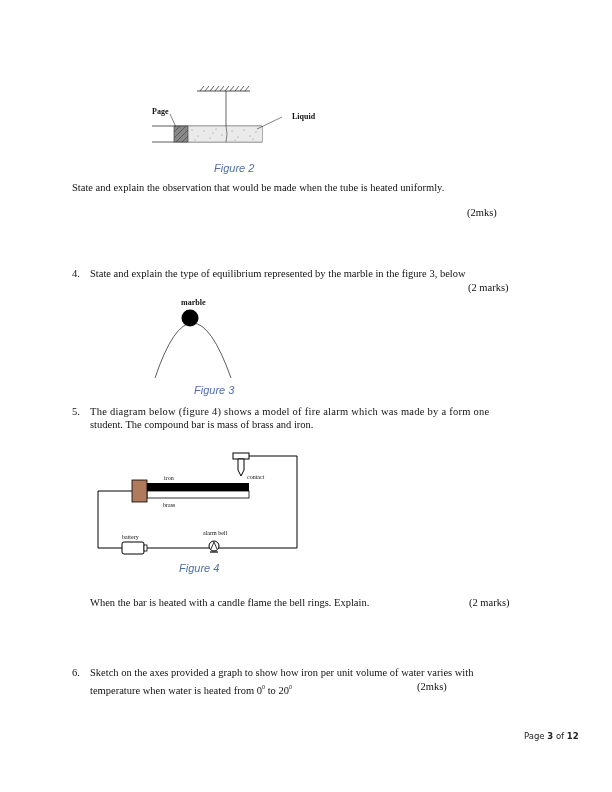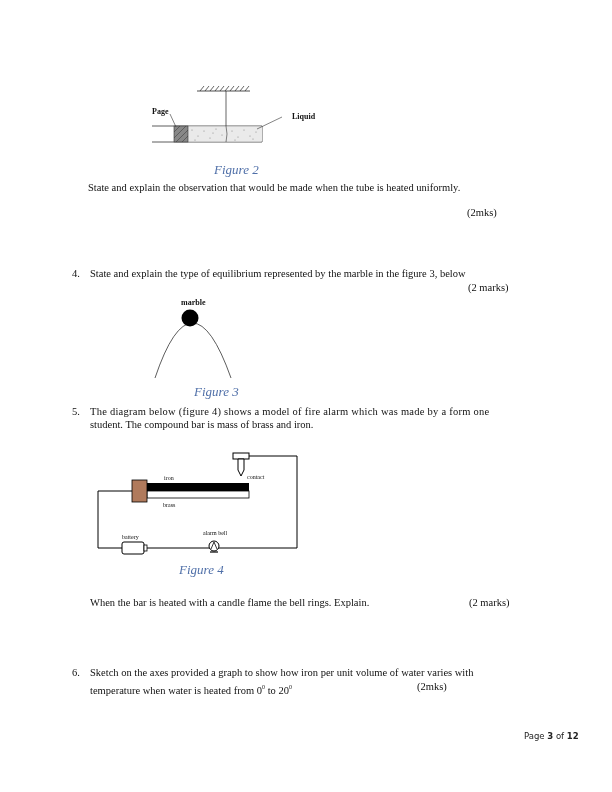--- a/index.html
+++ b/index.html
@@ -1,21 +1,21 @@
 <!DOCTYPE html>
 <html><head>
   <meta charset="utf-8">
   <style>
     html, body { margin: 0; padding: 0; background: #ffffff; }
     body { width: 612px; height: 792px; position: relative; overflow: hidden;
            font-family: "Liberation Serif", serif; color: #111; }
     .abs { position: absolute; }
     .t { font-size: 10.5px; line-height: 12px; white-space: nowrap; }
-    .fig-cap { font-family: Liberation Serif, serif; font-style: italic;
-               font-size: 13px; color: #4f6fa8; }
+    .fig-cap { font-family: Liberation Sans, sans-serif; font-style: italic;
+               font-size: 11px; color: #4f6fa8; }
     .lbl { font-size: 6px; font-family: "Liberation Serif", serif; }
     .lbl-b { font-size: 8px; font-weight: bold; font-family: "Liberation Serif", serif; }
     .footer { font-family: "DejaVu Sans", sans-serif; font-size: 8.5px; color: #222; margin-left: 40px; }
     svg { position: absolute; overflow: visible; }
   </style>
 </head>
 <body>
 
 <div>
   <svg width="612" height="792" style="left:0;top:0;">
@@ -70,21 +70,21 @@
     <path d="M226 126 Q228 134 226 142" fill="none" stroke="#333" stroke-width="0.6"></path>
 
     <line x1="170" y1="114" x2="176" y2="127" stroke="#333" stroke-width="0.6"></line>
     <line x1="282" y1="117" x2="257" y2="129" stroke="#333" stroke-width="0.6"></line>
   </svg>
   <span class="abs lbl-b" style="left:152px;top:107px;">Page</span>
   <span class="abs lbl-b" style="left:285px;top:112px;margin-left:7px;">Liquid</span>
   <span class="abs fig-cap" style="left:214px;top:162px;">Figure 2</span>
 </div>
 
-<div class="abs t" style="left:88px;top:182px;">State and explain the observation that would be made when the tube is heated uniformly.</div>
+<div class="abs t" style="left:72px;top:182px;">State and explain the observation that would be made when the tube is heated uniformly.</div>
 <div class="abs t" style="left:467px;top:207px;">(2mks)</div>
 
 <div class="abs t" style="left:72px;top:268px;">4.</div>
 <div class="abs t" style="left:90px;top:268px;">State and explain the type of equilibrium represented by the marble in the figure 3, below</div>
 <div class="abs t" style="left:468px;top:282px;">(2 marks)</div>
 
 <div>
   <svg width="612" height="792" style="left:0;top:0;">
     <path d="M155 378 Q192 268 231 378" fill="none" stroke="#333" stroke-width="0.8"></path>
     <circle cx="190" cy="318" r="8.5" fill="#000"></circle>

